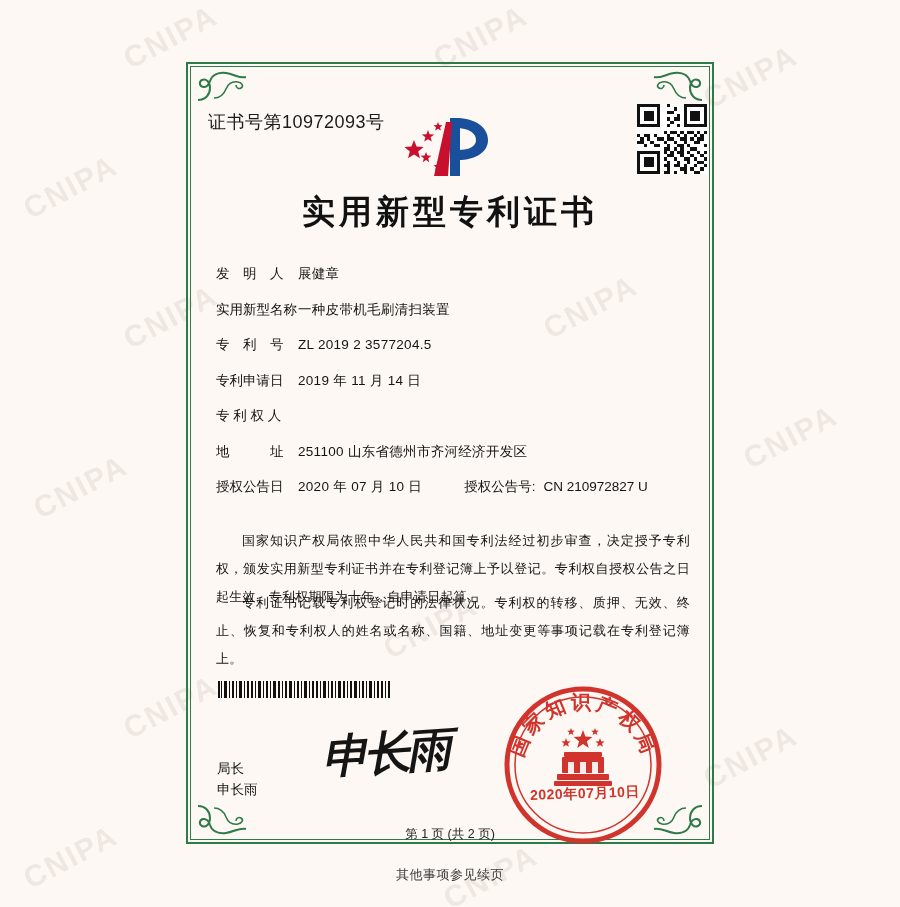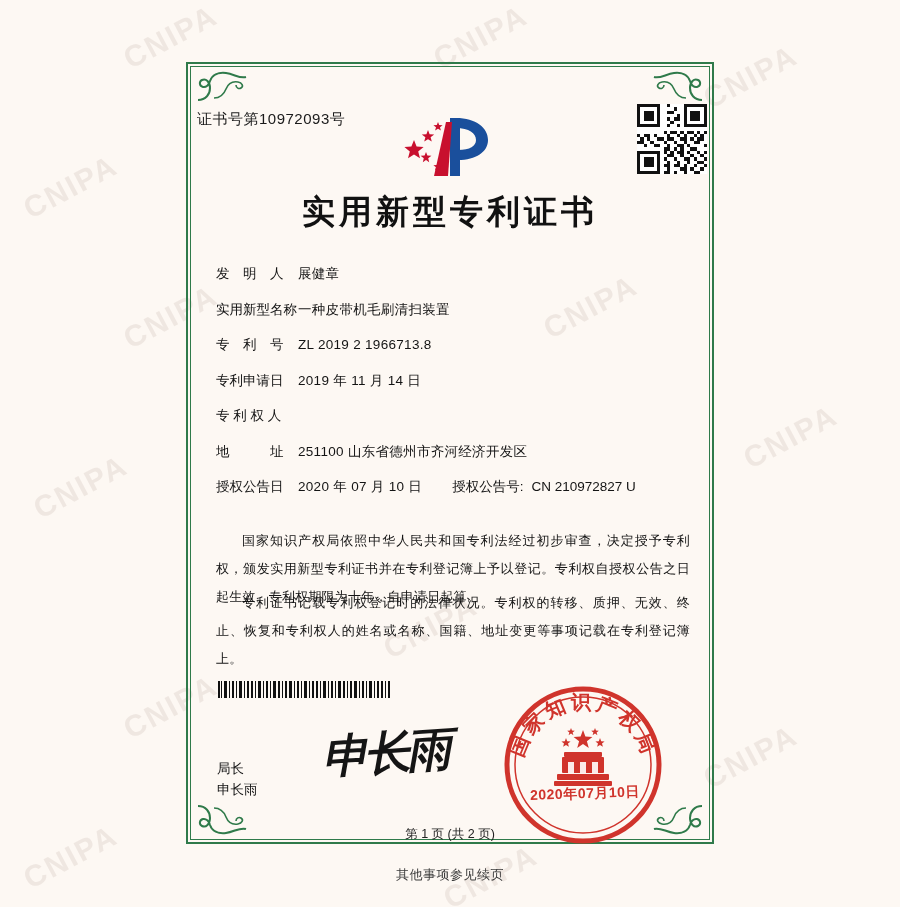--- a/index.html
+++ b/index.html
@@ -60,23 +60,23 @@
     overflow: hidden;
   }
   .corner svg { display:block; }
   .c-tl { left: 196px; top: 70px; }
   .c-tr { left: 646px; top: 70px; transform: scaleX(-1); }
   .c-bl { left: 196px; top: 798px; transform: scaleY(-1); }
   .c-br { left: 646px; top: 798px; transform: scale(-1,-1); }
 
   .cert-no {
     position: absolute;
-    left: 197px;
+    left: 208px;
     top: 110px;
-    font-size: 15px;
+    font-size: 18px;
     color: #1a1a1a;
     letter-spacing: 0.5px;
   }
   .qr {
     position: absolute;
     left: 637px;
     top: 104px;
     width: 70px;
     height: 70px;
   }
@@ -116,21 +116,21 @@
     width: 82px;
     flex: 0 0 82px;
     letter-spacing: 0px;
   }
   .field-value {
     flex: 1;
     letter-spacing: 0.3px;
   }
   .field-row.dual .field-label2 {
     flex: 0 0 auto;
-    margin-left: 30px;
+    margin-left: 42px;
     margin-right: 8px;
   }
   .field-row.dual .field-value2 {
     flex: 0 0 auto;
     text-align: right;
   }
   .para {
     position: absolute;
     left: 216px;
     width: 474px;
@@ -380,21 +380,21 @@
     <div class="field-row">
       <div class="field-label">发　明　人</div>
       <div class="field-value">展健章</div>
     </div>
     <div class="field-row">
       <div class="field-label">实用新型名称</div>
       <div class="field-value">一种皮带机毛刷清扫装置</div>
     </div>
     <div class="field-row">
       <div class="field-label">专　利　号</div>
-      <div class="field-value">ZL 2019 2 1966713.8</div>
+      <div class="field-value">ZL 2019 2 3577204.5</div>
     </div>
     <div class="field-row">
       <div class="field-label">专利申请日</div>
       <div class="field-value">2019 年 11 月 14 日</div>
     </div>
     <div class="field-row">
       <div class="field-label">专 利 权 人</div>
     </div>
     <div class="field-row">
       <div class="field-label">地　　　址</div>

